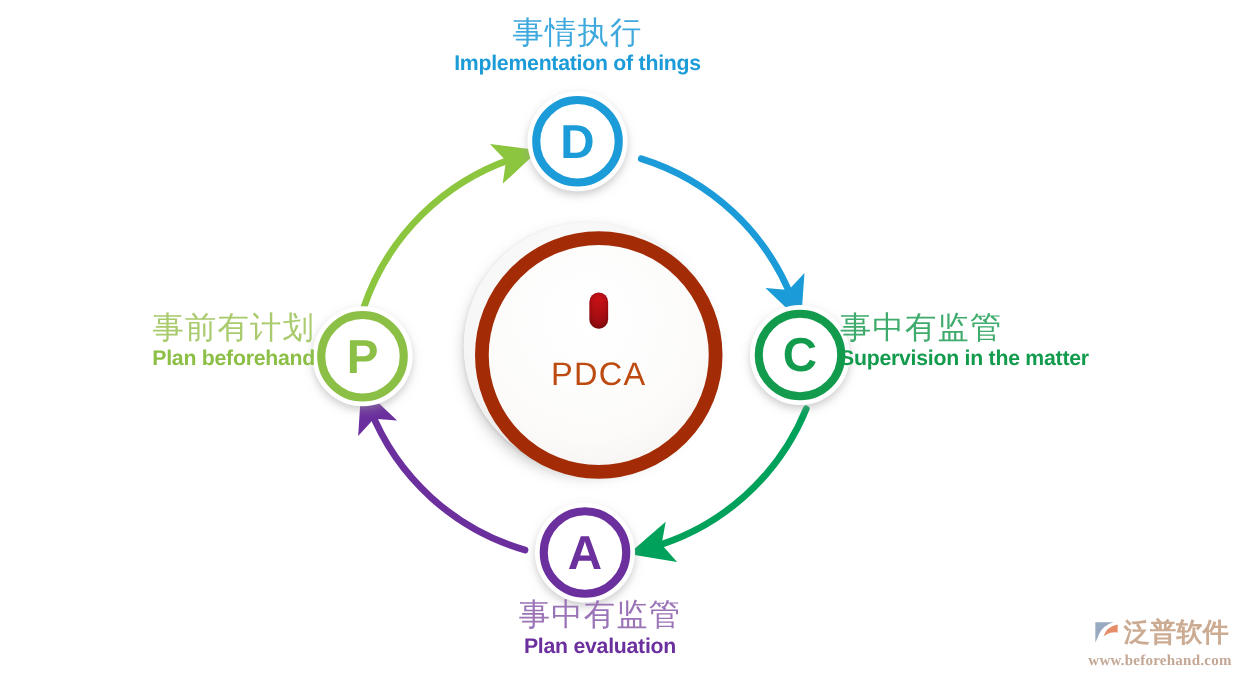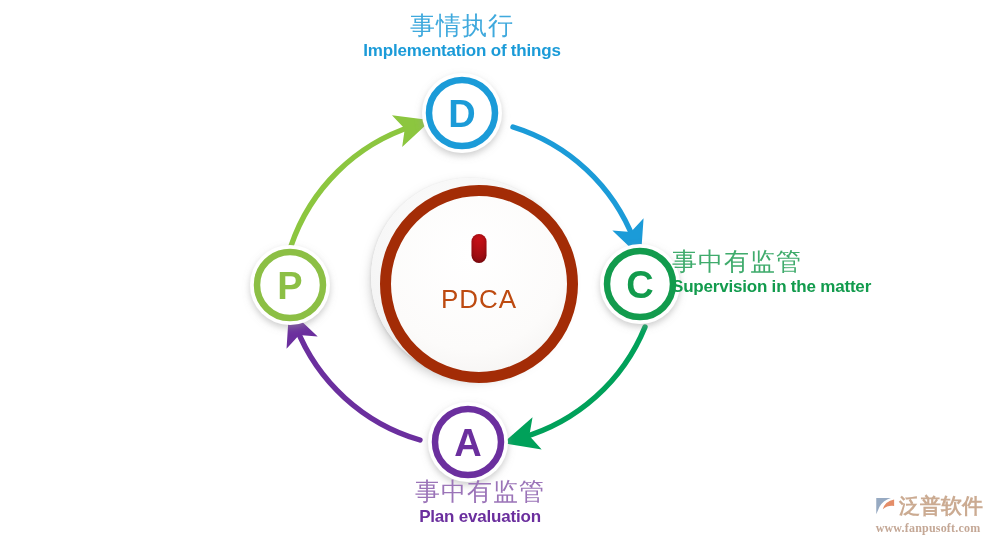--- a/index.html
+++ b/index.html
@@ -240,30 +240,34 @@
   <div class="label-block" id="label-d">
     <div class="label-cn">事情执行</div>
     <div class="label-en">Implementation of things</div>
   </div>
 
   <div class="label-block" id="label-c">
     <div class="label-cn">事中有监管</div>
     <div class="label-en">Supervision in the matter</div>
   </div>
 
+  <div class="label-block" id="label-p">
+    <div class="label-cn">事前有计划</div>
+    <div class="label-en">Plan beforehand</div>
+  </div>
 
   <div class="label-block" id="label-a">
     <div class="label-cn">事中有监管</div>
     <div class="label-en">Plan evaluation</div>
   </div>
 
   <div id="watermark">
     <div id="watermark-row">
       <svg id="watermark-mark" viewBox="0 0 32 32">
         <path d="M4 6 L22 6 Q12 9 8 17 L4 26 Z" fill="#8fa3bd"></path>
         <path d="M26 8 Q15 10 12 20 Q18 15 26 16 Z" fill="#e2845c"></path>
       </svg>
       <span id="watermark-cn">泛普软件</span>
     </div>
-    <div id="watermark-url">www.fanpusoft.com</div>
+    <div id="watermark-url">www.beforehand.com</div>
   </div>
 
 </div>
 
 </body></html>

